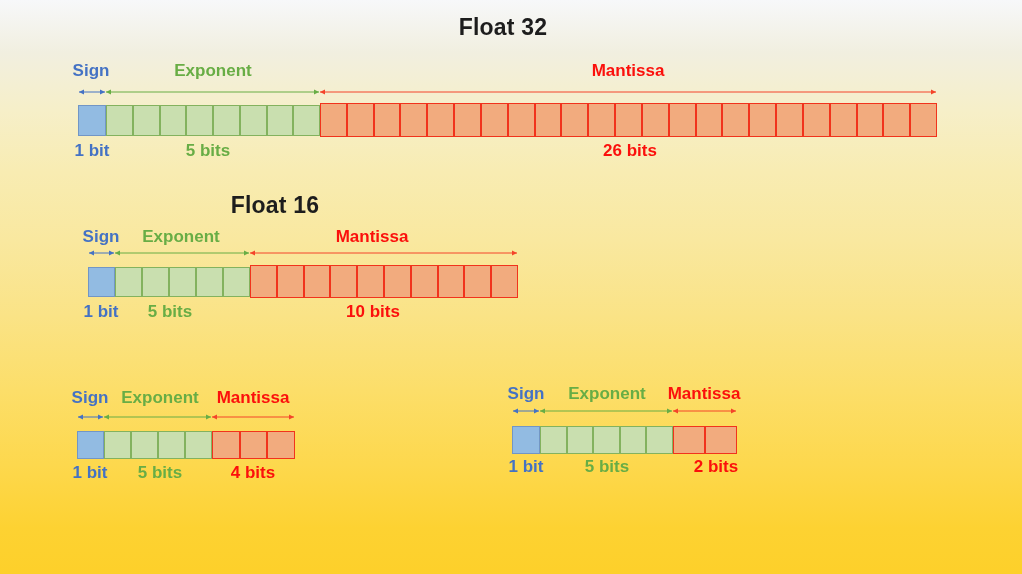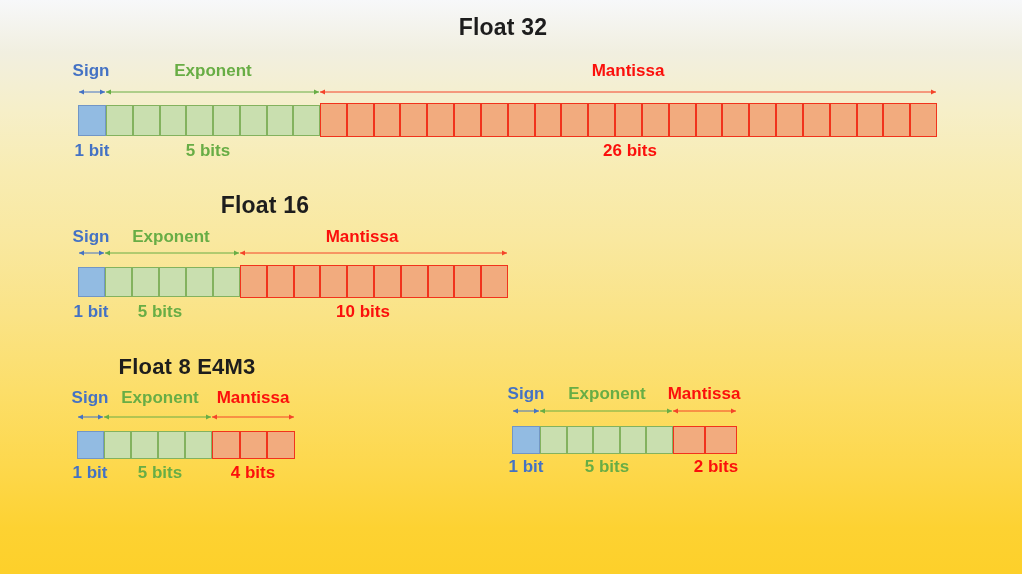--- a/index.html
+++ b/index.html
@@ -44,21 +44,21 @@
   .grp.man  .cell{background:var(--man-fill);border-color:var(--man-border);border-width:1.9px;}
   .f32 .grp.man,.f16 .grp.man{margin-top:-2px;height:calc(100% + 3px);}
 
   .f32{left:78px;top:14px;width:859px;height:160px;--wsign:28px;--wexp:214px;--wman:617px;}
   .f32 .title{left:425px;}
   .f32 .seg-label{top:47px;}
   .f32 .dimline{top:74px;}
   .f32 .row{top:91px;height:31px;width:859px;}
   .f32 .bit-label{top:127px;}
 
-  .f16{left:78px;top:190px;width:430px;height:150px;text-align:right;--wsign:27px;--wexp:135px;--wman:268px;}
+  .f16{left:88px;top:190px;width:430px;height:150px;text-align:right;--wsign:27px;--wexp:135px;--wman:268px;}
   .f16 .title{left:187px;top:2px;}
   .f16 .seg-label{top:37px;}
   .f16 .dimline{top:59px;}
   .f16 .row{top:77px;height:30px;width:430px;}
   .f16 .bit-label{top:112px;}
 
   .e4m3{left:77px;top:352px;width:218px;height:140px;--wsign:27px;--wexp:108px;--wman:83px;}
   .e4m3 .title{left:110px;top:2px;}
   .e4m3 .seg-label{top:36px;}
   .e4m3 .dimline{top:61px;}
@@ -189,21 +189,20 @@
           <div class="cell"></div>
           <div class="cell"></div>
         </div>
     </div>
     <span class="bit-label sign-text" style="left:13px">1 bit</span>
     <span class="bit-label exp-text" style="left:82px">5 bits</span>
     <span class="bit-label man-text" style="left:285px">10 bits</span>
   </section>
 
   <section class="diagram e4m3">
-    <div class="title small-title">Float 8 E4M3</div>
     <span class="seg-label sign-text" style="left:13px">Sign</span>
     <span class="seg-label exp-text" style="left:83px">Exponent</span>
     <span class="seg-label man-text" style="left:176px">Mantissa</span>
     <svg class="dimline" width="218" height="9">
       <g class="dl-sign">
         <line x1="1" y1="4" x2="26" y2="4"></line>
         <polygon points="1,4 6,1.4 6,6.6"></polygon>
           <polygon points="26,4 21,1.4 21,6.6"></polygon>
       </g>
       <g class="dl-exp">

